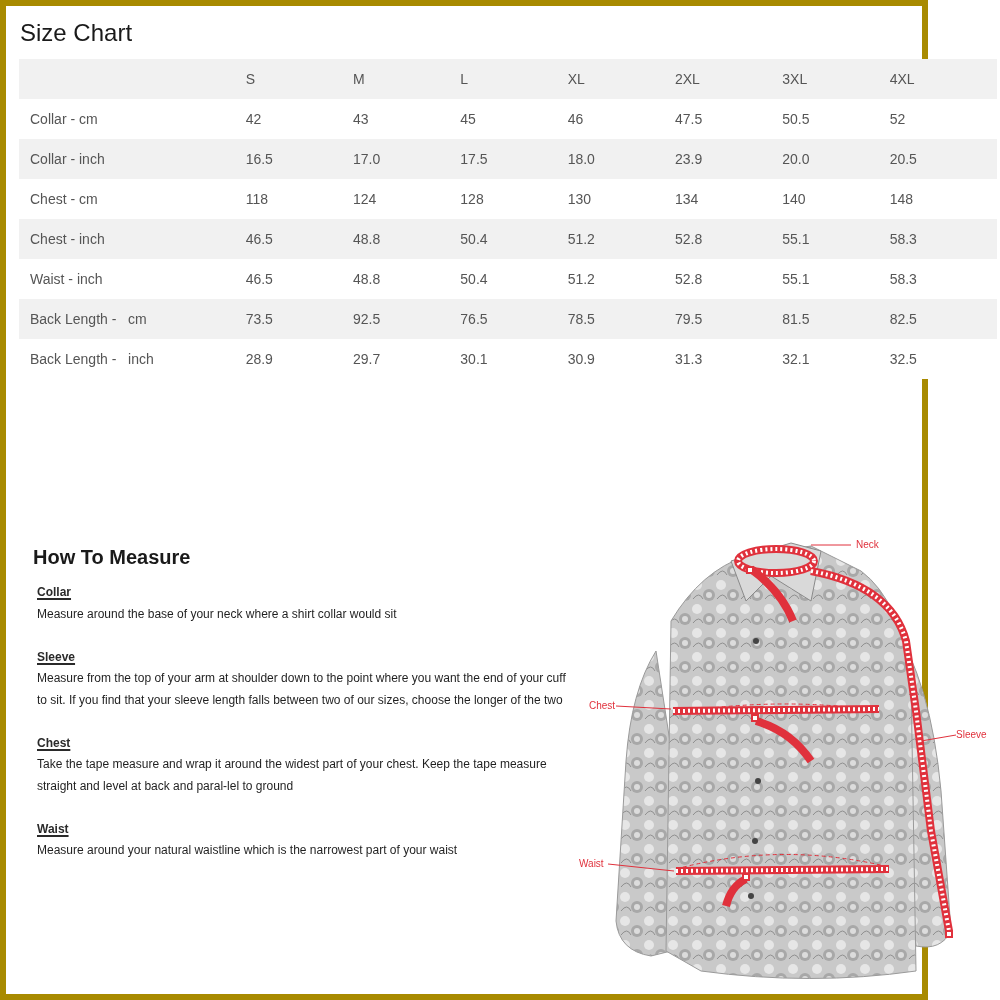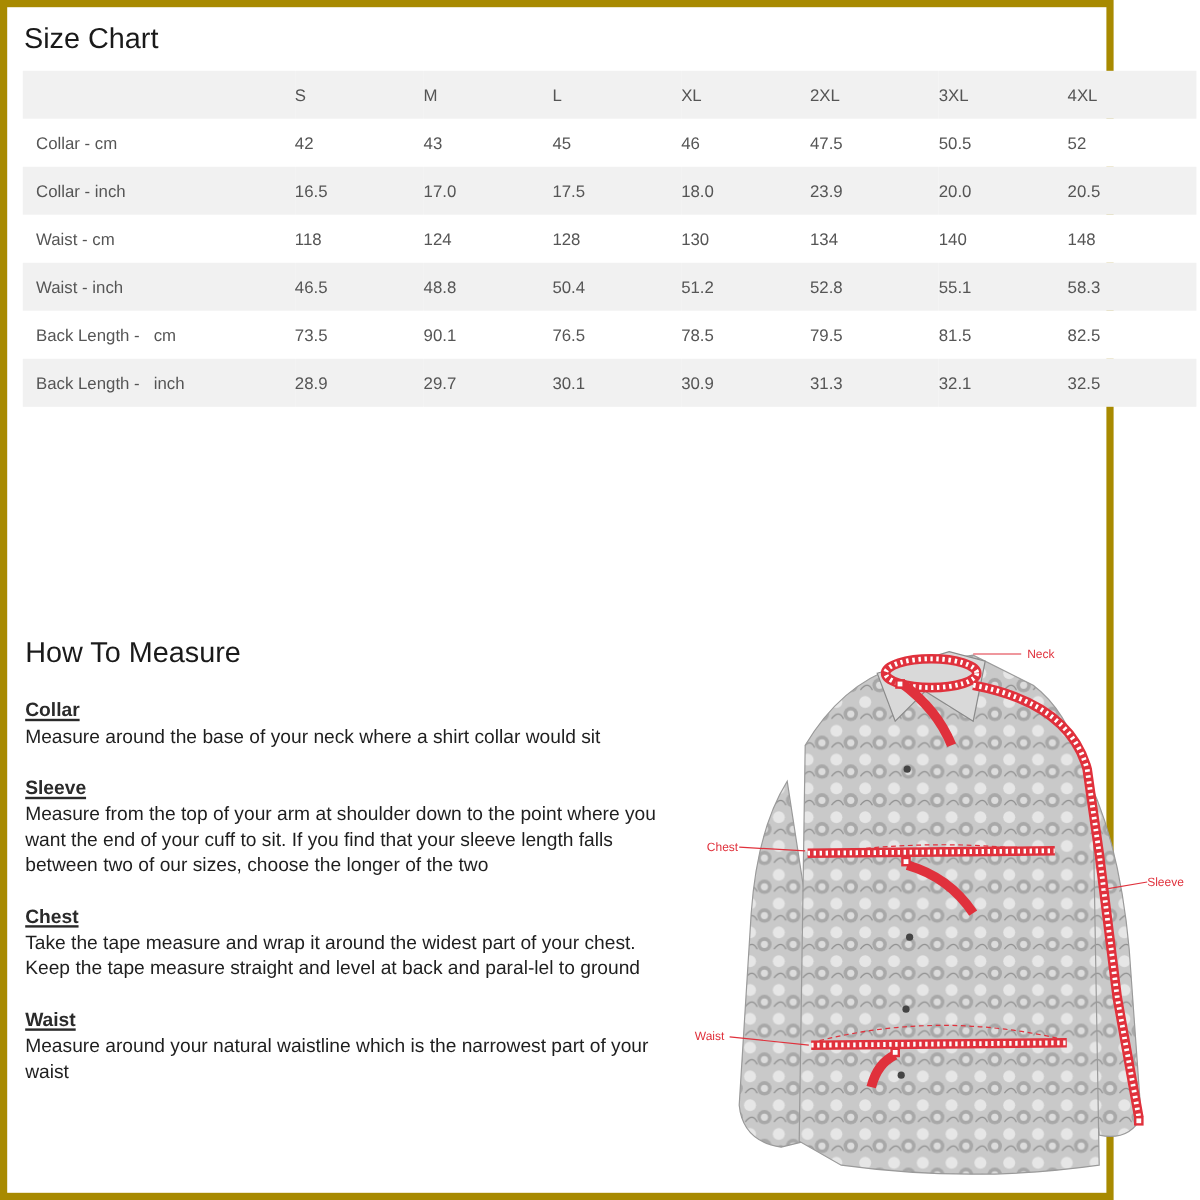--- a/index.html
+++ b/index.html
@@ -29,25 +29,25 @@
     table.size-table td, table.size-table th {
       height: 40px; padding: 0; font-weight: normal; text-align: left;
       vertical-align: middle; white-space: pre;
     }
     table.size-table tr:nth-child(odd) { background: #f1f1f1; }
     table.size-table tr:nth-child(even) { background: #ffffff; }
     td.label-col, th.label-col { padding-left: 11px !important; width: 217px; }
     td.val-col, th.val-col { width: 108.5px; }
     .measure-title {
       position: absolute; left: 15px; top: 524px;
-      font-size: 24px; color: #1a1a1a; font-weight: normal; margin: 0; line-height: 30px;
+      font-size: 20px; color: #1a1a1a; font-weight: bold; margin: 12px; line-height: 30px;
     }
     .instructions {
-      position: absolute; left: 15px; top: 576px; width: 540px;
-      font-size: 16px; color: #1f1f1f; line-height: 21.5px;
+      position: absolute; left: 31px; top: 576px; width: 540px;
+      font-size: 12px; color: #1f1f1f; line-height: 21.5px;
     }
     .instr-block { margin-bottom: 21.5px; }
     .instr-heading {
       font-weight: bold; color: #2a2a2a; text-decoration: underline;
       text-decoration-thickness: 2px; text-underline-offset: 2px;
       display: inline-block;
     }
     .diagram {
       position: absolute; left: 565px; top: 525px; width: 430px; height: 460px; text-align: center;
     }
@@ -87,43 +87,53 @@
       <td class="label-col">Collar - inch</td>
       <td class="val-col">16.5</td>
       <td class="val-col">17.0</td>
       <td class="val-col">17.5</td>
       <td class="val-col">18.0</td>
       <td class="val-col">23.9</td>
       <td class="val-col">20.0</td>
       <td class="val-col">20.5</td>
     </tr>
     <tr>
-      <td class="label-col">Waist - cm</td>
+      <td class="label-col">Chest - cm</td>
       <td class="val-col">118</td>
       <td class="val-col">124</td>
       <td class="val-col">128</td>
       <td class="val-col">130</td>
       <td class="val-col">134</td>
       <td class="val-col">140</td>
       <td class="val-col">148</td>
+    </tr>
+    <tr>
+      <td class="label-col">Chest - inch</td>
+      <td class="val-col">46.5</td>
+      <td class="val-col">48.8</td>
+      <td class="val-col">50.4</td>
+      <td class="val-col">51.2</td>
+      <td class="val-col">52.8</td>
+      <td class="val-col">55.1</td>
+      <td class="val-col">58.3</td>
     </tr>
     <tr>
       <td class="label-col">Waist - inch</td>
       <td class="val-col">46.5</td>
       <td class="val-col">48.8</td>
       <td class="val-col">50.4</td>
       <td class="val-col">51.2</td>
       <td class="val-col">52.8</td>
       <td class="val-col">55.1</td>
       <td class="val-col">58.3</td>
     </tr>
     <tr>
       <td class="label-col">Back Length -   cm</td>
       <td class="val-col">73.5</td>
-      <td class="val-col">90.1</td>
+      <td class="val-col">92.5</td>
       <td class="val-col">76.5</td>
       <td class="val-col">78.5</td>
       <td class="val-col">79.5</td>
       <td class="val-col">81.5</td>
       <td class="val-col">82.5</td>
     </tr>
     <tr>
       <td class="label-col">Back Length -   inch</td>
       <td class="val-col">28.9</td>
       <td class="val-col">29.7</td>

